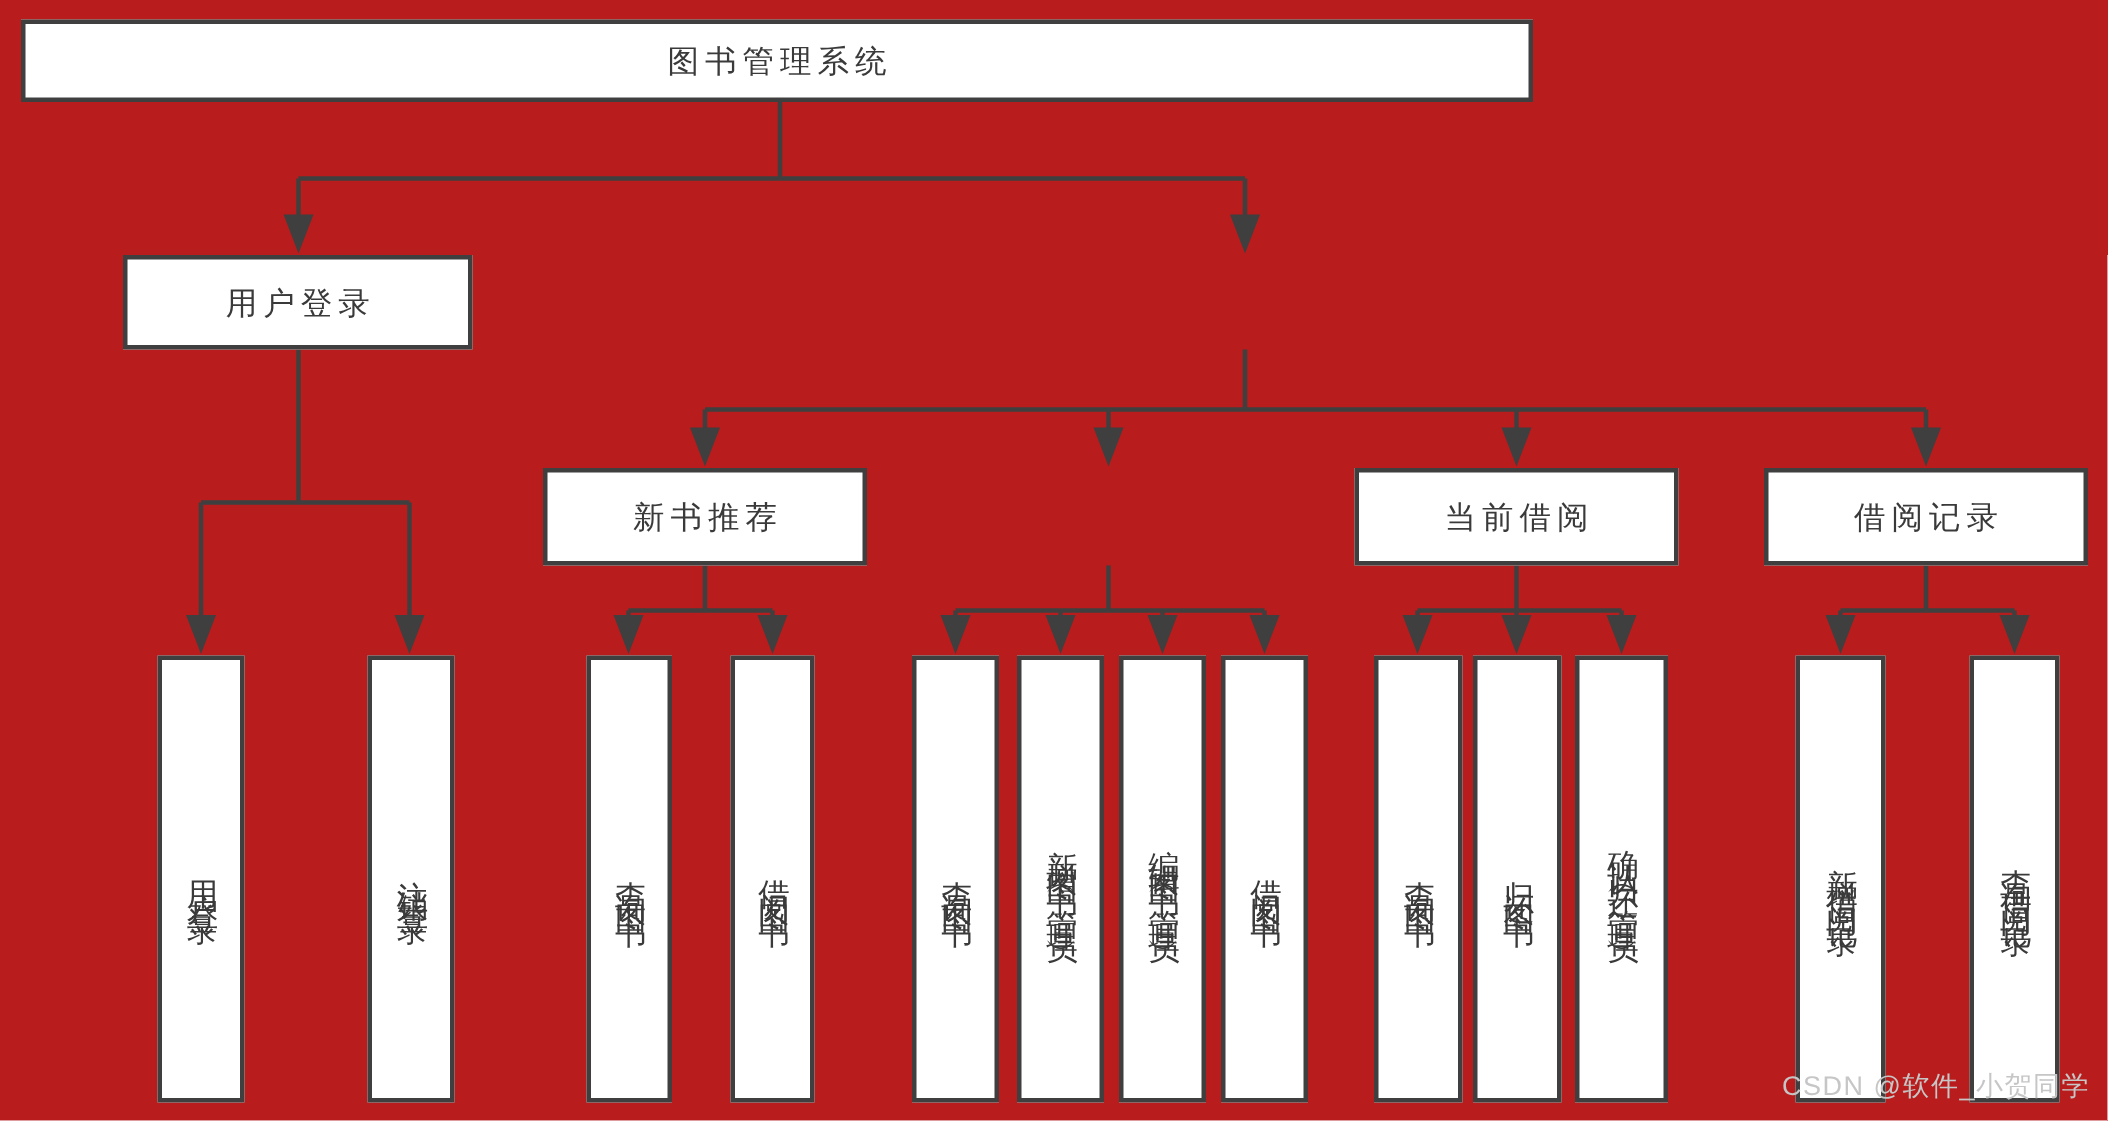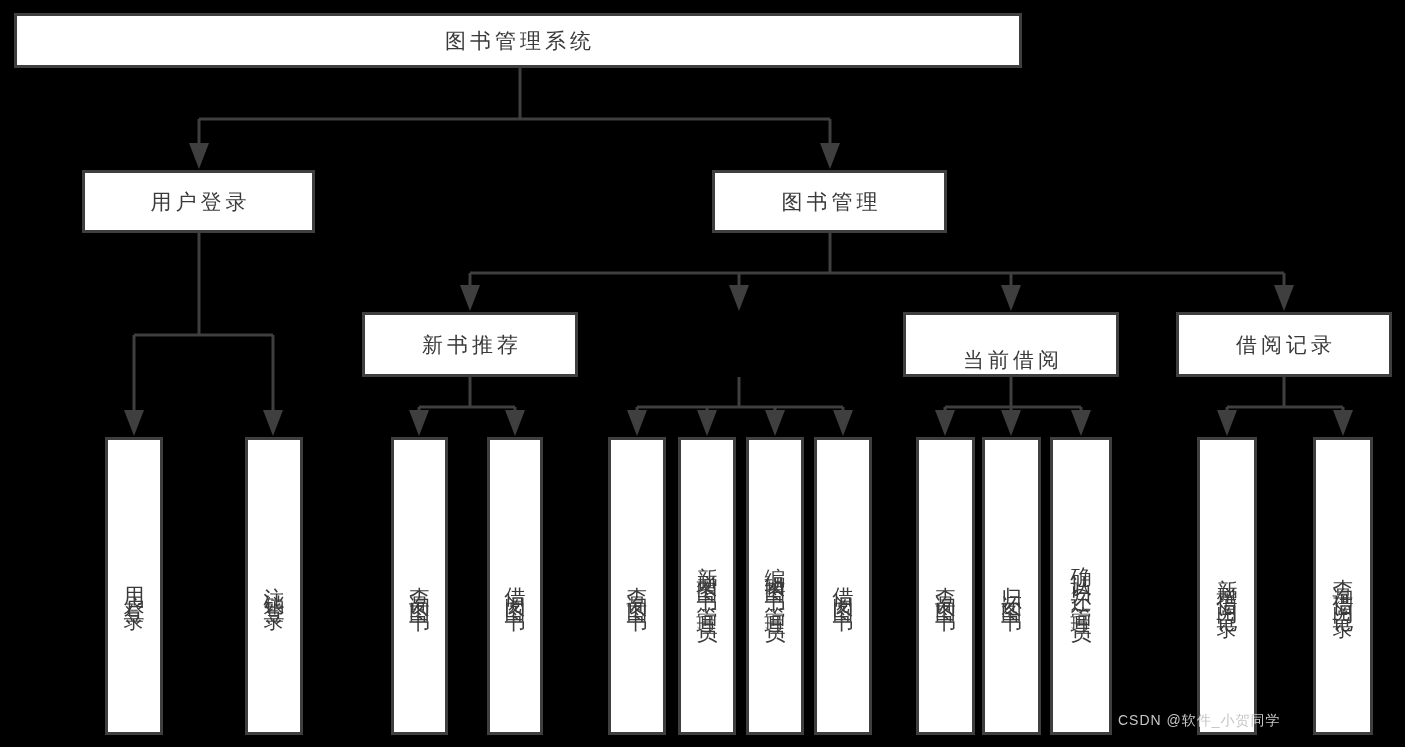--- a/index.html
+++ b/index.html
@@ -4,21 +4,21 @@
 <style>
   html, body {
     margin: 0;
     padding: 0;
     background: #ffffff;
   }
   .canvas {
     position: relative;
     width: 1405px;
     height: 747px;
-    background: #000000;
+    background: #b91c1c;
     font-family: "Liberation Sans", sans-serif;
     overflow: hidden;
   }
   .connectors {
     position: absolute;
     left: 0;
     top: 0;
     width: 1405px;
     height: 747px;
   }
@@ -41,23 +41,23 @@
   .node.v .lbl {
     writing-mode: vertical-rl;
     text-orientation: mixed;
     font-size: 21px;
     letter-spacing: 8px;
     line-height: 1.15;
     white-space: nowrap;
   }
   .watermark {
     position: absolute;
-    left: 1118px;
+    left: 1188px;
     top: 712px;
-    font-size: 14px;
+    font-size: 18px;
     letter-spacing: 1px;
     color: #c6c6c6;
     white-space: nowrap;
   }
 </style>
 </head>
 <body>
 
 <div class="canvas">
 
@@ -101,28 +101,25 @@
     </g>
   </svg>
 
   <div class="node h" style="left:14px; top:13px; width:1008px; height:55px;">
     <span class="lbl">图书管理系统</span>
   </div>
 
   <div class="node h" style="left:82px; top:170px; width:233px; height:63px;">
     <span class="lbl">用户登录</span>
   </div>
-  <div class="node h" style="left:712px; top:170px; width:235px; height:63px;">
-    <span class="lbl">图书管理</span>
-  </div>
 
   <div class="node h" style="left:362px; top:312px; width:216px; height:65px;justify-content:center;">
     <span class="lbl">新书推荐</span>
   </div>
-  <div class="node h" style="left:903px; top:312px; width:216px; height:65px;align-items:flex-end;">
+  <div class="node h" style="left:903px; top:312px; width:216px; height:65px;">
     <span class="lbl">当前借阅</span>
   </div>
   <div class="node h" style="left:1176px; top:312px; width:216px; height:65px;">
     <span class="lbl">借阅记录</span>
   </div>
 
   <div class="node v" style="left:105px; top:437px; width:58px; height:298px;">
     <span class="lbl">用户登录</span>
   </div>
   <div class="node v" style="left:245px; top:437px; width:58px; height:298px;">

